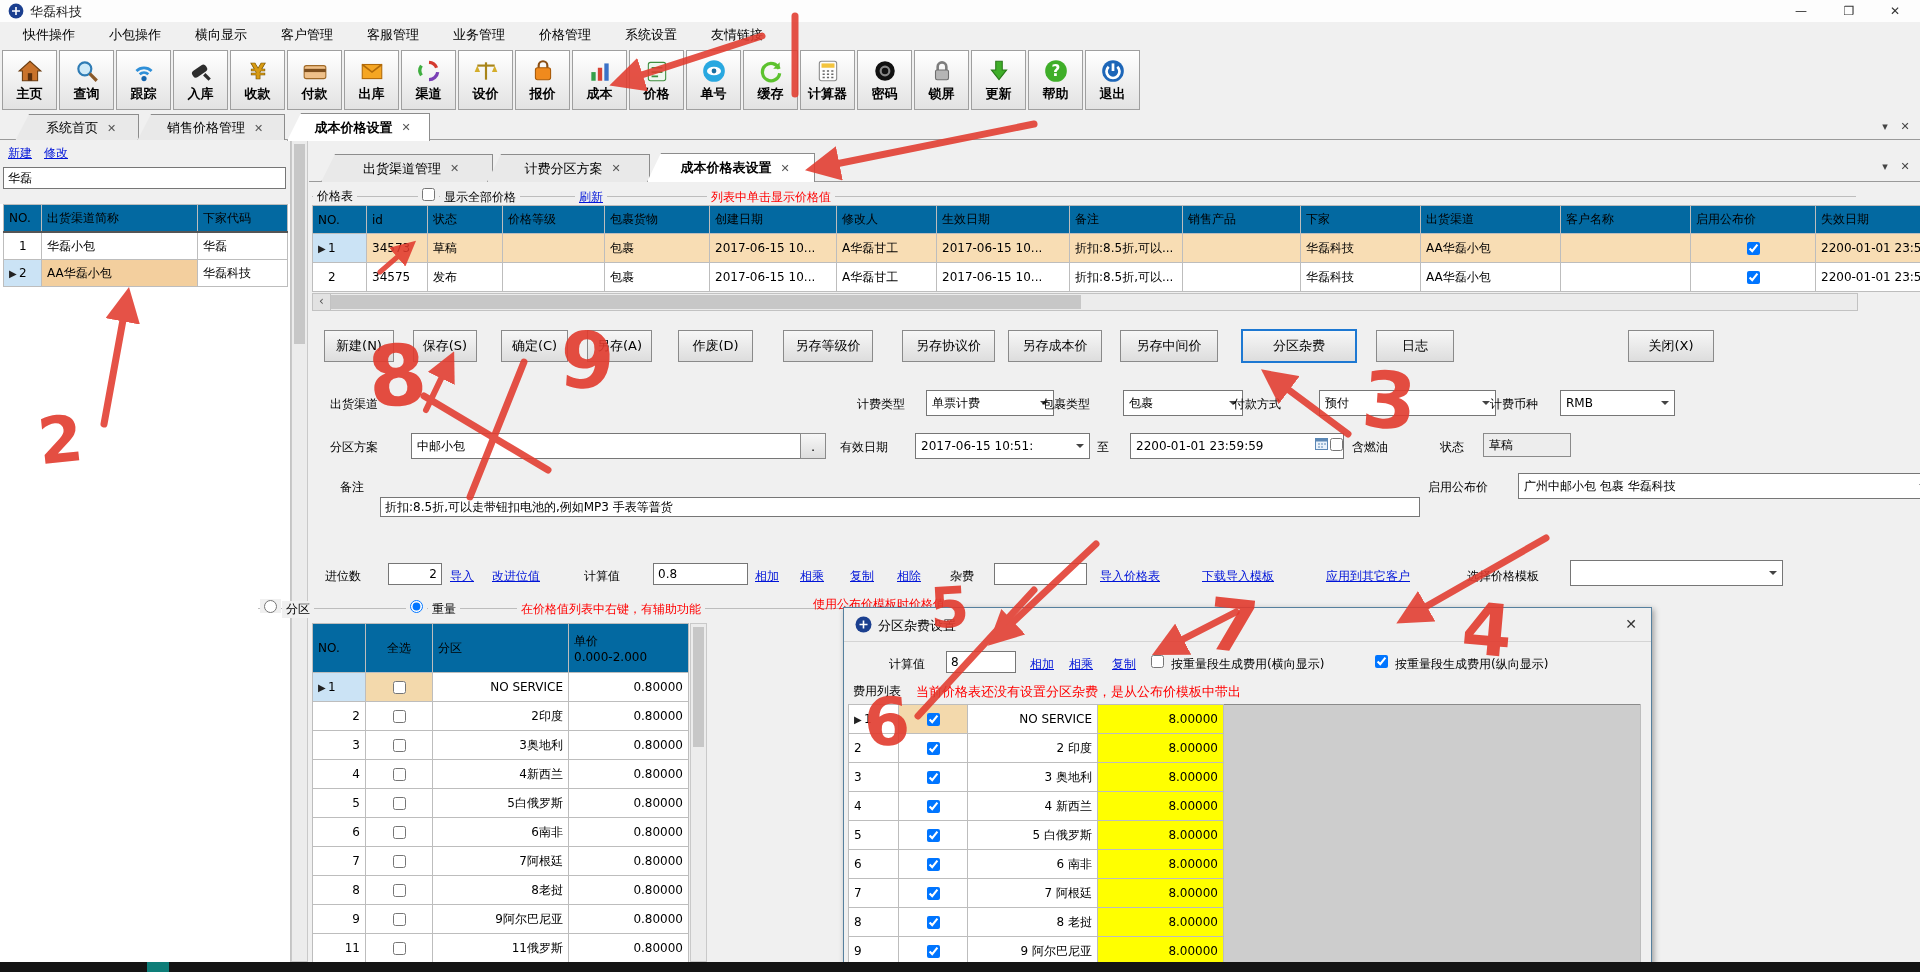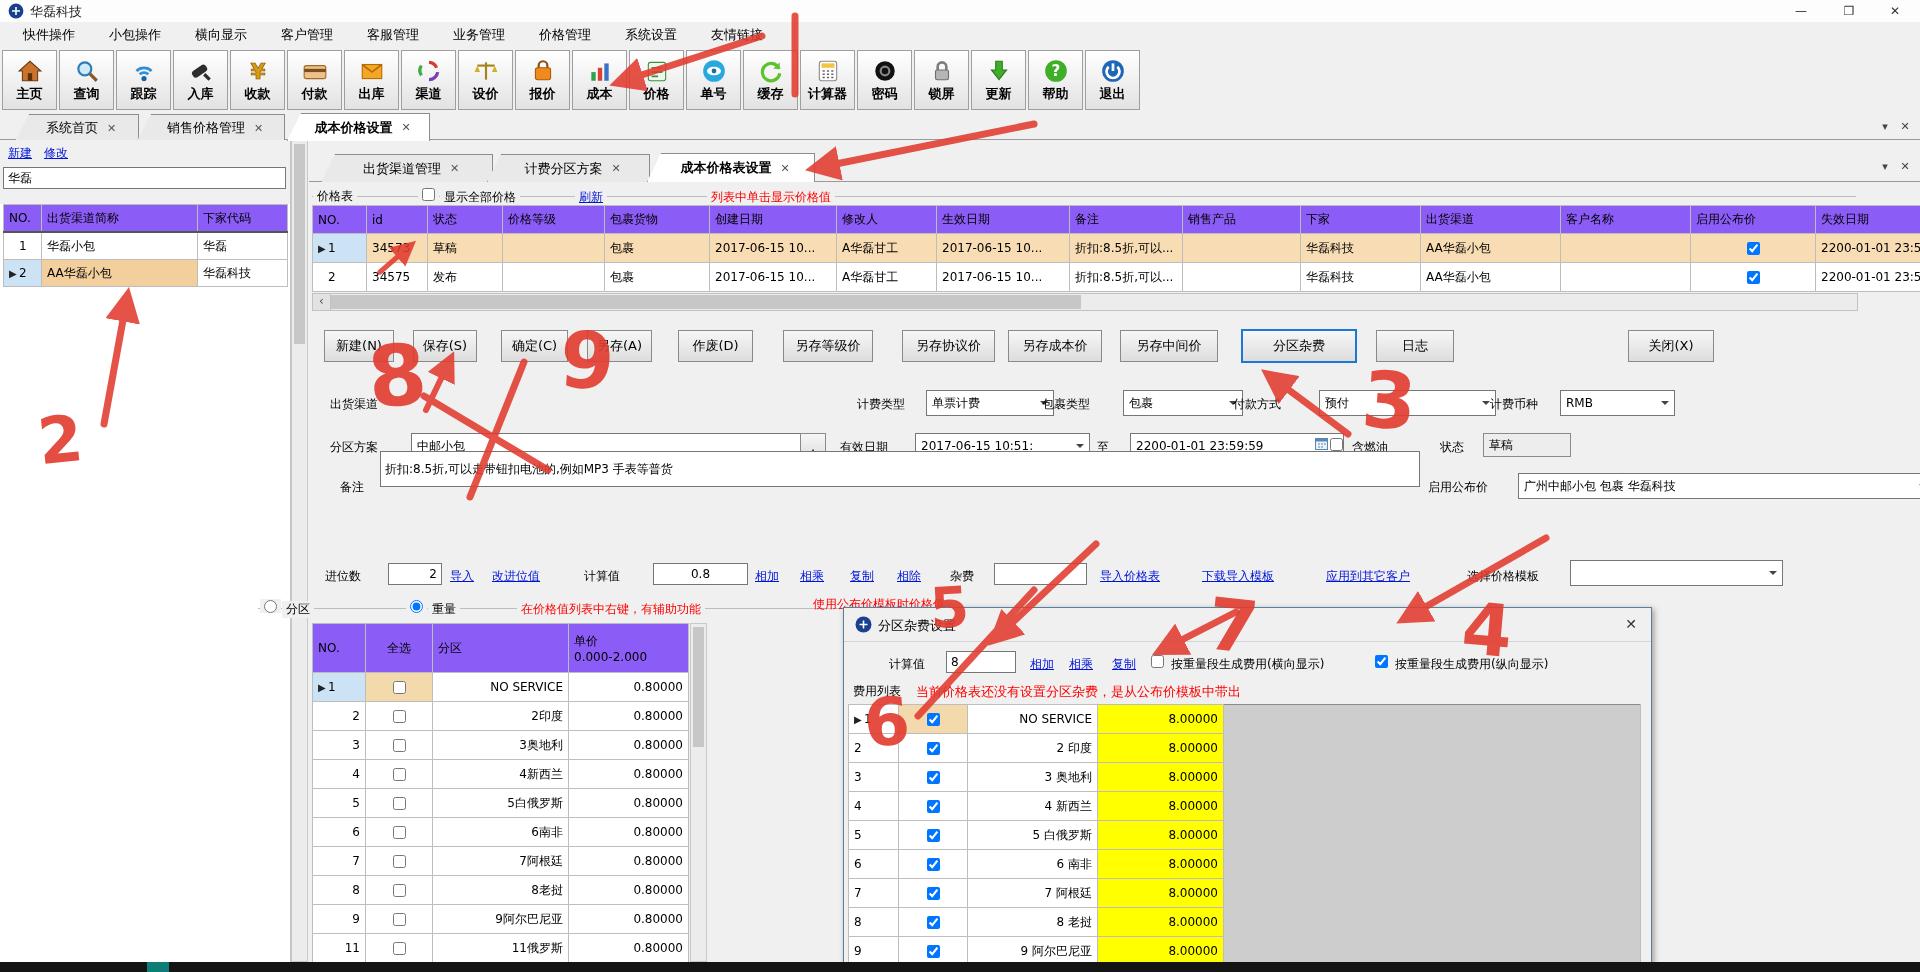--- a/index.html
+++ b/index.html
@@ -36,21 +36,21 @@
   .combo{position:absolute;background:#fff;border:1px solid #767676;display:flex;align-items:center;
     padding:0 18px 0 5px;font-size:12px;cursor:pointer;white-space:nowrap;overflow:hidden;}
   .combo .ar{position:absolute;right:5px;top:50%;margin-top:-2px;width:0;height:0;border:4px solid transparent;border-top-color:#444;}
   .inp{position:absolute;background:#fff;border:1px solid #767676;font-size:12px;padding:0 4px;font-family:inherit;box-sizing:border-box;}
   .lbl{position:absolute;font-size:12px;white-space:nowrap;}
   .ro{position:absolute;background:#ededed;border:1px solid #8a8a8a;font-size:12px;display:flex;align-items:center;padding:0 5px;box-sizing:border-box;}
   input[type=checkbox],input[type=radio]{width:13px;height:13px;margin:0;vertical-align:middle;}
   
   table{border-collapse:collapse;table-layout:fixed;background:#fff;}
   th,td{border:1px solid #bdbdbd;padding:0 5px;font-size:12px;overflow:hidden;white-space:nowrap;text-align:left;font-weight:400;}
-  th{background:#8b5cf6;}
+  th{background:#0369a1;}
   .grid{position:absolute;left:312px;top:205px;width:1608px;border:1px solid #8a8a8a;}
   .grid th{height:27px;}
   .grid td{height:28px;}
   .rowsel td{background:#f8ddb4;}
   .nocell-sel{background:#cbe3f5 !important;}
   .ctr{text-align:center;}
   .rgt{text-align:right;}
   .mk{display:inline-block;width:10px;color:#222;font-size:10px;}
   
   .hscroll{position:absolute;left:312px;top:293px;width:1546px;height:18px;background:#ececec;border:1px solid #c2c2c2;box-sizing:border-box;}
@@ -468,33 +468,33 @@
         </svg>
         <span class="ar" style="position:static;margin-left:4px;display:inline-block"></span>
       </span>
   </div>
   <span class="abs" style="left:1330px;top:437px"><input type="checkbox" style=""></span>
   <span class="lbl" style="left:1352px;top:439px">含燃油</span>
   <span class="lbl" style="left:1440px;top:439px">状态</span>
   <div class="ro" style="left:1483px;top:433px;width:88px;height:24px">草稿</div>
 
   <span class="lbl" style="left:340px;top:479px">备注</span>
-  <input class="inp" style="left: 380px; top: 451px; width: 1040px; height: 36px;" value="折扣:8.5折,可以走带钮扣电池的,例如MP3 手表等普货">
+  <input class="inp" style="left: 380px; top: 497px; width: 1040px; height: 20px;" value="折扣:8.5折,可以走带钮扣电池的,例如MP3 手表等普货">
   <span class="lbl" style="left:1428px;top:479px">启用公布价</span>
   <div class="combo" style="left:1518px;top:473px;width:390px;height:24px">
       <span>广州中邮小包 包裹 华磊科技</span>
       <span class="ar"></span>
     </div>
 
   <span class="lbl" style="left:325px;top:568px">进位数</span>
   <input class="inp rgt" style="left: 388px; top: 563px; width: 54px; height: 22px; text-align: right;" value="2">
   <span class="link abs" style="left:450px;top:568px">导入</span>
   <span class="link abs" style="left:492px;top:568px">改进位值</span>
   <span class="lbl" style="left:584px;top:568px">计算值</span>
-  <input class="inp" style="left: 653px; top: 563px; width: 95px; height: 22px; text-align: center;" value="0.8">
+  <input class="inp" style="left: 653px; top: 563px; width: 95px; height: 22px;" value="0.8">
   <span class="link abs" style="left:755px;top:568px">相加</span>
   <span class="link abs" style="left:800px;top:568px">相乘</span>
   <span class="link abs" style="left:850px;top:568px">复制</span>
   <span class="link abs" style="left:897px;top:568px">相除</span>
   <span class="lbl" style="left:950px;top:568px">杂费</span>
   <input class="inp" style="left: 994px; top: 563px; width: 93px; height: 22px;" value="">
   <span class="link abs" style="left:1100px;top:568px">导入价格表</span>
   <span class="link abs" style="left:1202px;top:568px">下载导入模板</span>
   <span class="link abs" style="left:1326px;top:568px">应用到其它客户</span>
   <span class="lbl" style="left:1467px;top:568px">选择价格模板</span>

